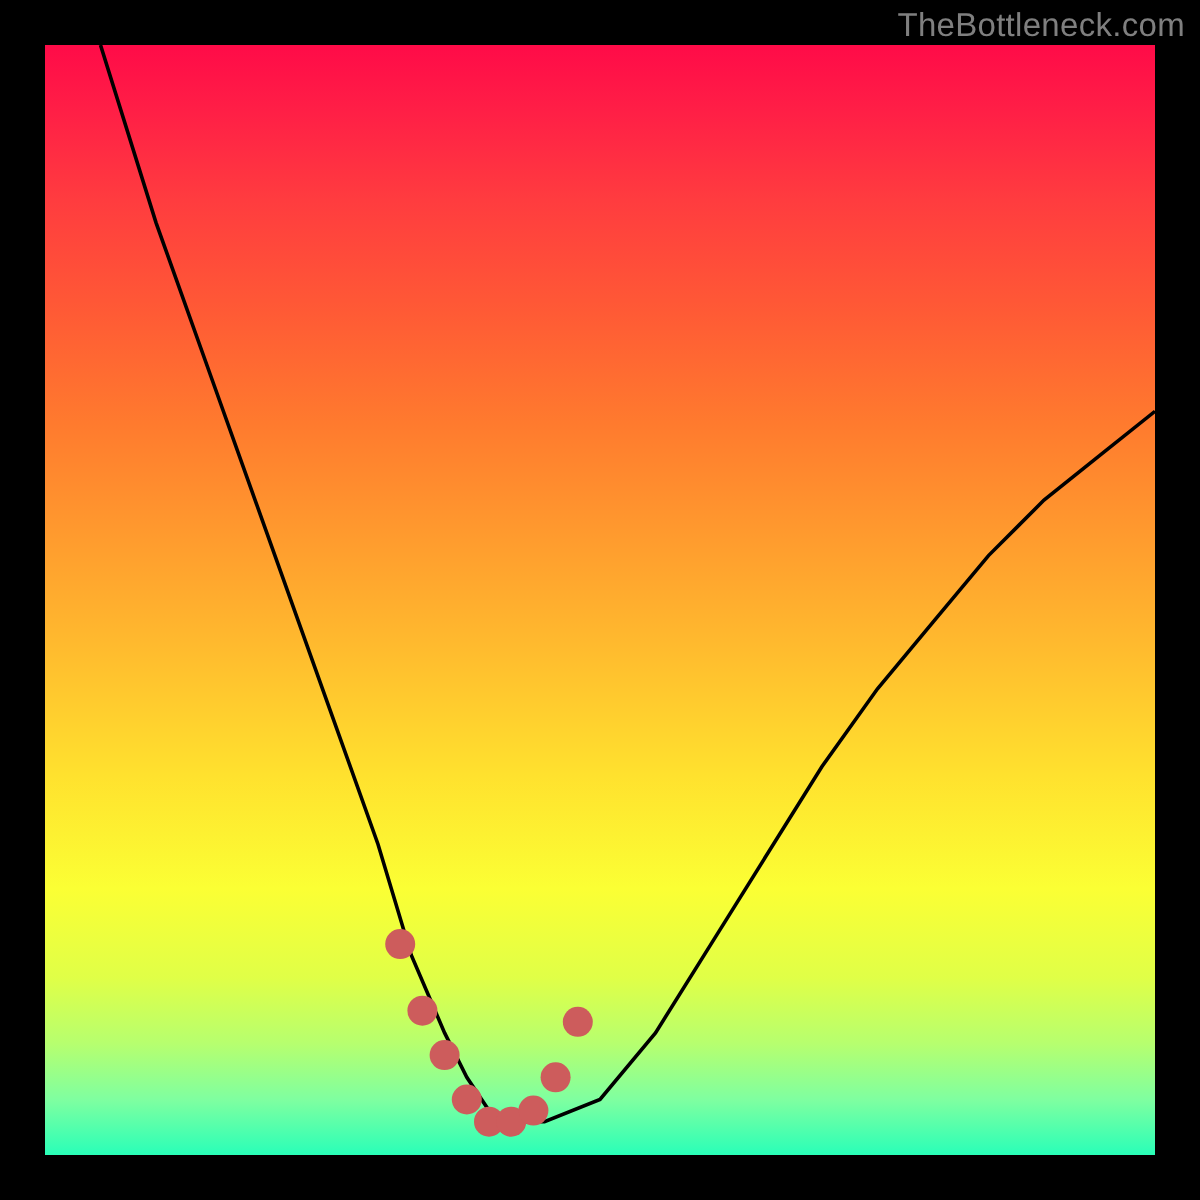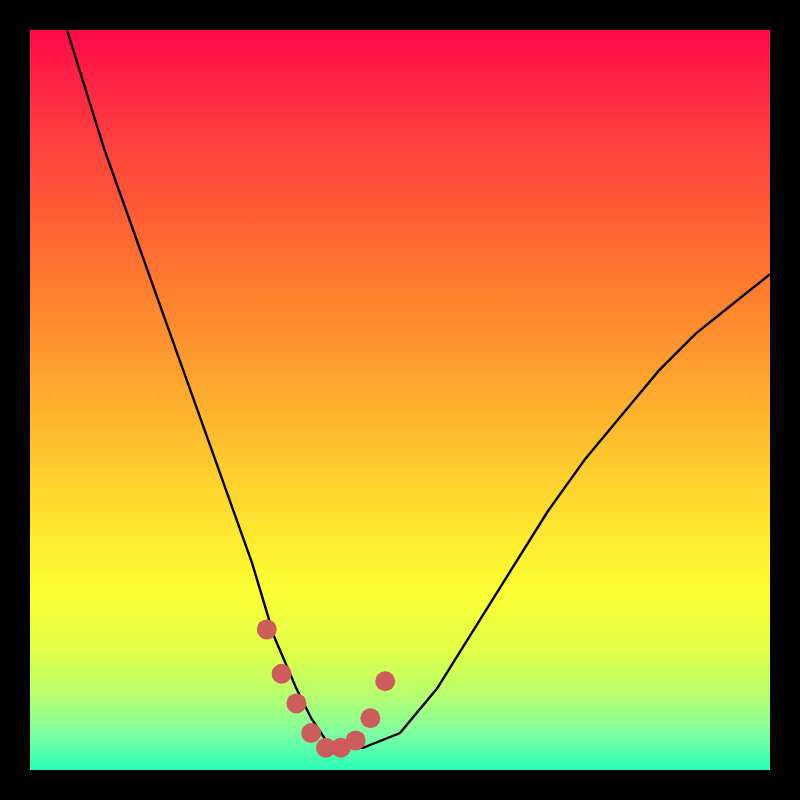--- a/index.html
+++ b/index.html
@@ -54,20 +54,21 @@
     top: 0;
     left: 0;
     width: 740px;
     height: 740px;
   }
 </style>
 </head>
 <body>
 
 <div class="outer">
+  <div class="watermark">TheBottleneck.com</div>
   <div class="plot">
     <svg class="curve" viewBox="0 0 740 740" preserveAspectRatio="none">
       <path fill="none" stroke="#000" stroke-width="2.4" d="M37.0 0.0 L74.0 118.4 L111.0 222.0 L148.0 325.6 L185.0 429.2 L222.0 532.8 L244.2 606.8 L266.4 658.6 L281.2 688.2 L296.0 710.4 L310.8 717.8 L333.0 717.8 L370.0 703.0 L407.0 658.6 L444.0 599.4 L481.0 540.2 L518.0 481.0 L555.0 429.2 L592.0 384.8 L629.0 340.4 L666.0 303.4 L703.0 273.8 L740.0 244.2 " id="curve-path"></path>
       <g id="marker-group">
           <circle cx="236.8" cy="599.4" r="10" fill="#cd5c5c"></circle>
           <circle cx="251.6" cy="643.8" r="10" fill="#cd5c5c"></circle>
           <circle cx="266.4" cy="673.4" r="10" fill="#cd5c5c"></circle>
           <circle cx="281.2" cy="703.0" r="10" fill="#cd5c5c"></circle>
           <circle cx="296.0" cy="717.8" r="10" fill="#cd5c5c"></circle>
           <circle cx="310.8" cy="717.8" r="10" fill="#cd5c5c"></circle>

